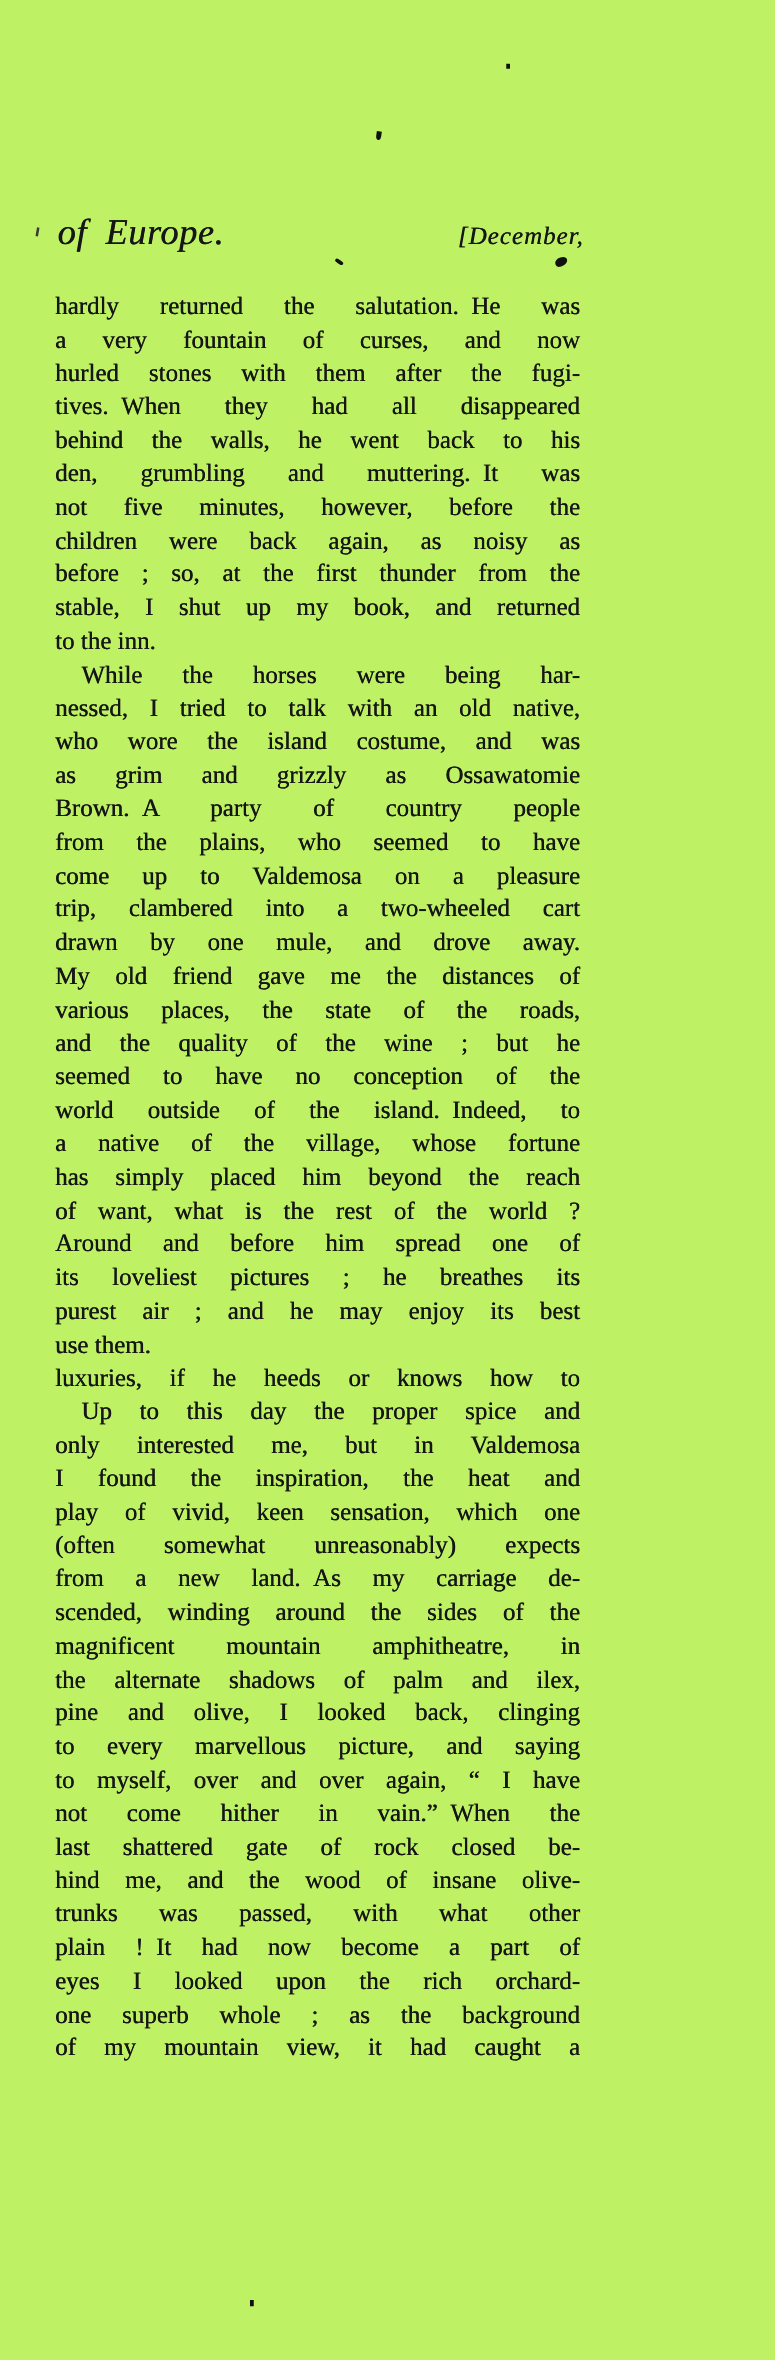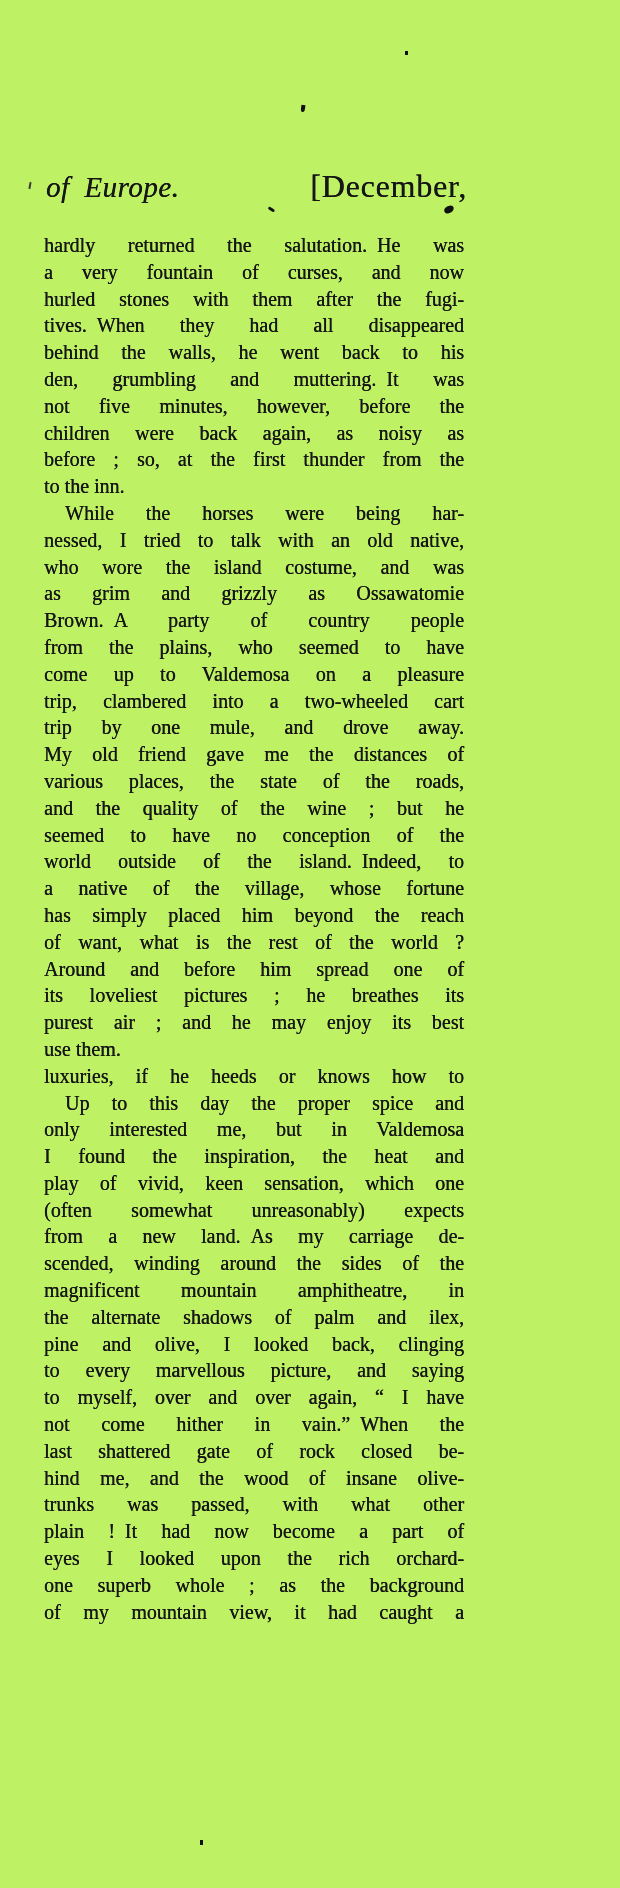--- a/index.html
+++ b/index.html
@@ -27,24 +27,25 @@
   }
   .header-title {
     font-style: italic;
     font-size: 29px;
     line-height: 32px;
     word-spacing: 7px;
     letter-spacing: 0.5px;
     text-shadow: 0.3px 0 0 currentColor;
   }
   .header-issue {
-    font-size: 32px;
+    font-size: 20px;
     line-height: 32px;
     letter-spacing: 0.8px;
     text-shadow: 0.3px 0 0 currentColor;
+    font-style: italic;
   }
   .body-text {
     position: absolute;
     left: 44px;
     top: 232px;
     width: 420px;
     font-size: 20px;
     text-shadow: 0.3px 0 0 currentColor;
   }
   .text-line {
@@ -84,30 +85,31 @@
   <div class="body-text" id="body-text">
       <div class="text-line">hardly returned the salutation. He was</div>
       <div class="text-line">a very fountain of curses, and now</div>
       <div class="text-line">hurled stones with them after the fugi-</div>
       <div class="text-line">tives. When they had all disappeared</div>
       <div class="text-line">behind the walls, he went back to his</div>
       <div class="text-line">den, grumbling and muttering. It was</div>
       <div class="text-line">not five minutes, however, before the</div>
       <div class="text-line">children were back again, as noisy as</div>
       <div class="text-line">before ; so, at the first thunder from the</div>
+      <div class="text-line">stable, I shut up my book, and returned</div>
       <div class="text-line para-end">to the inn.</div>
       <div class="text-line indent">While the horses were being har-</div>
       <div class="text-line">nessed, I tried to talk with an old native,</div>
       <div class="text-line">who wore the island costume, and was</div>
       <div class="text-line">as grim and grizzly as Ossawatomie</div>
       <div class="text-line">Brown. A party of country people</div>
       <div class="text-line">from the plains, who seemed to have</div>
       <div class="text-line">come up to Valdemosa on a pleasure</div>
       <div class="text-line">trip, clambered into a two-wheeled cart</div>
-      <div class="text-line">trip by one mule, and drove away.</div>
+      <div class="text-line">drawn by one mule, and drove away.</div>
       <div class="text-line">My old friend gave me the distances of</div>
       <div class="text-line">various places, the state of the roads,</div>
       <div class="text-line">and the quality of the wine ; but he</div>
       <div class="text-line">seemed to have no conception of the</div>
       <div class="text-line">world outside of the island. Indeed, to</div>
       <div class="text-line">a native of the village, whose fortune</div>
       <div class="text-line">has simply placed him beyond the reach</div>
       <div class="text-line">of want, what is the rest of the world ?</div>
       <div class="text-line">Around and before him spread one of</div>
       <div class="text-line">its loveliest pictures ; he breathes its</div>

